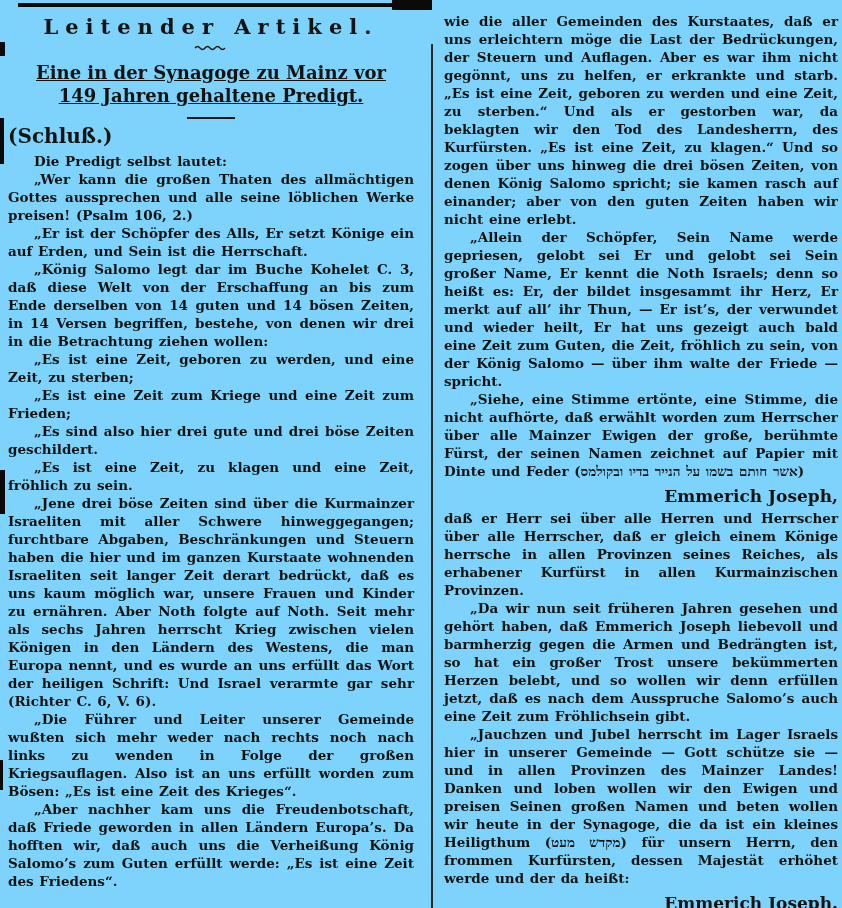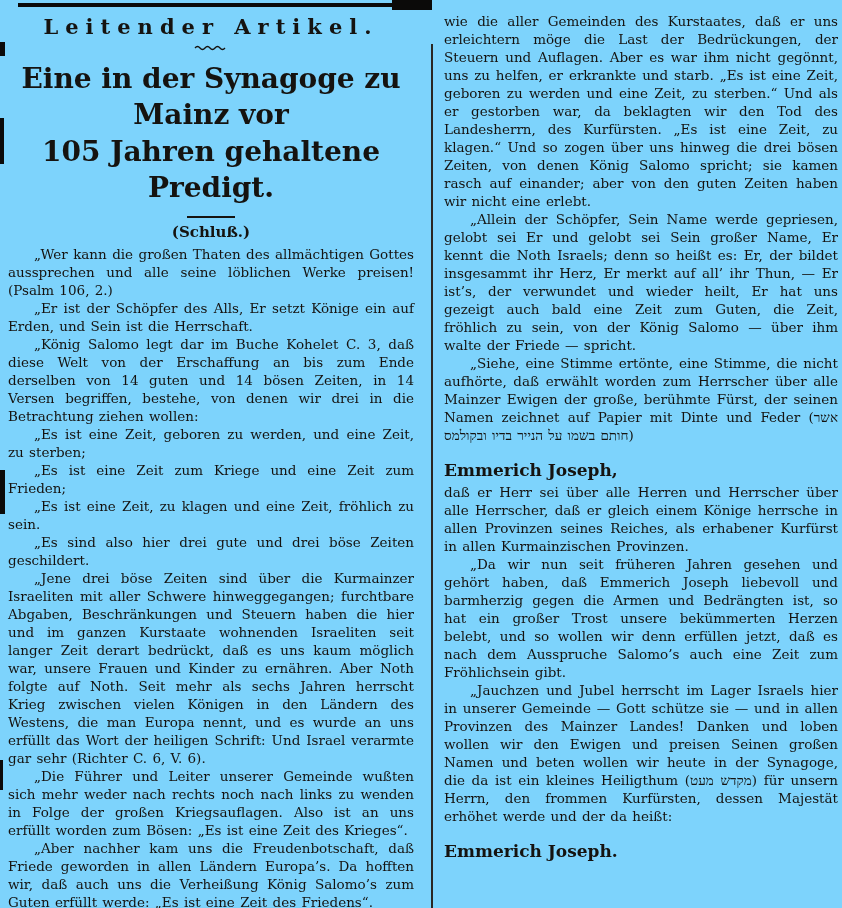--- a/index.html
+++ b/index.html
@@ -27,35 +27,35 @@
   .col{position:absolute;top:0;}
   .col-left{left:8px;width:406px;}
   .col-right{left:444px;width:394px;padding-top:12px;}
 
   .kicker{
     text-align:center;font-size:21px;font-weight:bold;
     letter-spacing:7px;margin:14px 0 0 0;white-space:nowrap;
   }
   .squiggle{display:block;margin:5px auto 0 auto;}
   .title{
-    text-align:center;font-size:28px;font-weight:bold;
-    line-height:1.3;margin:10px 0 0 0;
+    text-align:center;font-size:18px;font-weight:bold;
+    line-height:1.3;margin:10px 0 0 0;text-decoration:underline;
   }
   .rule-short{width:48px;border-top:2px solid #151310;margin:9px auto 5px auto;}
-  .subtitle{text-align:center;font-size:15px;font-weight:bold;margin:0 0 4px 0;}
+  .subtitle{text-align:left;font-size:20px;font-weight:bold;margin:0 0 4px 0;}
 
   p.body{
-    font-size:13.5px;font-weight:normal;line-height:18px;
+    font-size:13.5px;font-weight:bold;line-height:18px;
     text-align:justify;margin:0;text-indent:26px;
     word-spacing:1px;
   }
   p.noindent{text-indent:0;}
   .subhead{
-    text-align:left;font-size:17px;font-weight:bold;
-    margin:16px 0 3px 0;line-height:20px;
+    text-align:right;font-size:17px;font-weight:bold;
+    margin:6px 0 3px 0;line-height:20px;
   }
 </style>
 </head>
 <body>
 
 <div class="page">
 
   <div class="top-rule"></div>
   <div class="top-rule-end"></div>
   <div class="divider"></div>
@@ -66,33 +66,34 @@
 
   <div class="col col-left">
     <div class="kicker">Leitender Artikel.</div>
 
     <svg class="squiggle" width="34" height="7" viewBox="0 0 34 7" aria-hidden="true">
       <path d="M1 4 Q3.5 1 6 4 T11 4 T16 4 T21 4 T26 4 T31 4" stroke="#151310" stroke-width="1.3" fill="none"></path>
     </svg>
 
     <div class="title">
       <div>Eine in der Synagoge zu Mainz vor</div>
-      <div>105 Jahren gehaltene Predigt.</div>
+      <div>149 Jahren gehaltene Predigt.</div>
     </div>
 
     <div class="rule-short"></div>
     <div class="subtitle">(Schluß.)</div>
 
+    <p class="body">Die Predigt selbst lautet:</p>
     <p class="body">„Wer kann die großen Thaten des allmächtigen Gottes aussprechen und alle seine löblichen Werke preisen! (Psalm 106, 2.)</p>
     <p class="body">„Er ist der Schöpfer des Alls, Er setzt Könige ein auf Erden, und Sein ist die Herrschaft.</p>
     <p class="body">„König Salomo legt dar im Buche Kohelet C. 3, daß diese Welt von der Erschaffung an bis zum Ende derselben von 14 guten und 14 bösen Zeiten, in 14 Versen begriffen, bestehe, von denen wir drei in die Betrachtung ziehen wollen:</p>
     <p class="body">„Es ist eine Zeit, geboren zu werden, und eine Zeit, zu sterben;</p>
     <p class="body">„Es ist eine Zeit zum Kriege und eine Zeit zum Frieden;</p>
+    <p class="body">„Es sind also hier drei gute und drei böse Zeiten geschildert.</p>
     <p class="body">„Es ist eine Zeit, zu klagen und eine Zeit, fröhlich zu sein.</p>
-    <p class="body">„Es sind also hier drei gute und drei böse Zeiten geschildert.</p>
     <p class="body">„Jene drei böse Zeiten sind über die Kurmainzer Israeliten mit aller Schwere hinweggegangen; furchtbare Abgaben, Beschränkungen und Steuern haben die hier und im ganzen Kurstaate wohnenden Israeliten seit langer Zeit derart bedrückt, daß es uns kaum möglich war, unsere Frauen und Kinder zu ernähren. Aber Noth folgte auf Noth. Seit mehr als sechs Jahren herrscht Krieg zwischen vielen Königen in den Ländern des Westens, die man Europa nennt, und es wurde an uns erfüllt das Wort der heiligen Schrift: Und Israel verarmte gar sehr (Richter C. 6, V. 6).</p>
     <p class="body">„Die Führer und Leiter unserer Gemeinde wußten sich mehr weder nach rechts noch nach links zu wenden in Folge der großen Kriegsauflagen. Also ist an uns erfüllt worden zum Bösen: „Es ist eine Zeit des Krieges“.</p>
     <p class="body">„Aber nachher kam uns die Freudenbotschaft, daß Friede geworden in allen Ländern Europa’s. Da hofften wir, daß auch uns die Verheißung König Salomo’s zum Guten erfüllt werde: „Es ist eine Zeit des Friedens“.</p>
 
   </div>
 
   <div class="col col-right">
     <p class="body noindent">wie die aller Gemeinden des Kurstaates, daß er uns erleichtern möge die Last der Bedrückungen, der Steuern und Auflagen. Aber es war ihm nicht gegönnt, uns zu helfen, er erkrankte und starb. „Es ist eine Zeit, geboren zu werden und eine Zeit, zu sterben.“ Und als er gestorben war, da beklagten wir den Tod des Landesherrn, des Kurfürsten. „Es ist eine Zeit, zu klagen.“ Und so zogen über uns hinweg die drei bösen Zeiten, von denen König Salomo spricht; sie kamen rasch auf einander; aber von den guten Zeiten haben wir nicht eine erlebt.</p>
     <p class="body">„Allein der Schöpfer, Sein Name werde gepriesen, gelobt sei Er und gelobt sei Sein großer Name, Er kennt die Noth Israels; denn so heißt es: Er, der bildet insgesammt ihr Herz, Er merkt auf all’ ihr Thun, — Er ist’s, der verwundet und wieder heilt, Er hat uns gezeigt auch bald eine Zeit zum Guten, die Zeit, fröhlich zu sein, von der König Salomo — über ihm walte der Friede — spricht.</p>
     <p class="body">„Siehe, eine Stimme ertönte, eine Stimme, die nicht aufhörte, daß erwählt worden zum Herrscher über alle Mainzer Ewigen der große, berühmte Fürst, der seinen Namen zeichnet auf Papier mit Dinte und Feder (אשר חותם בשמו על הנייר בדיו ובקולמס)</p>

